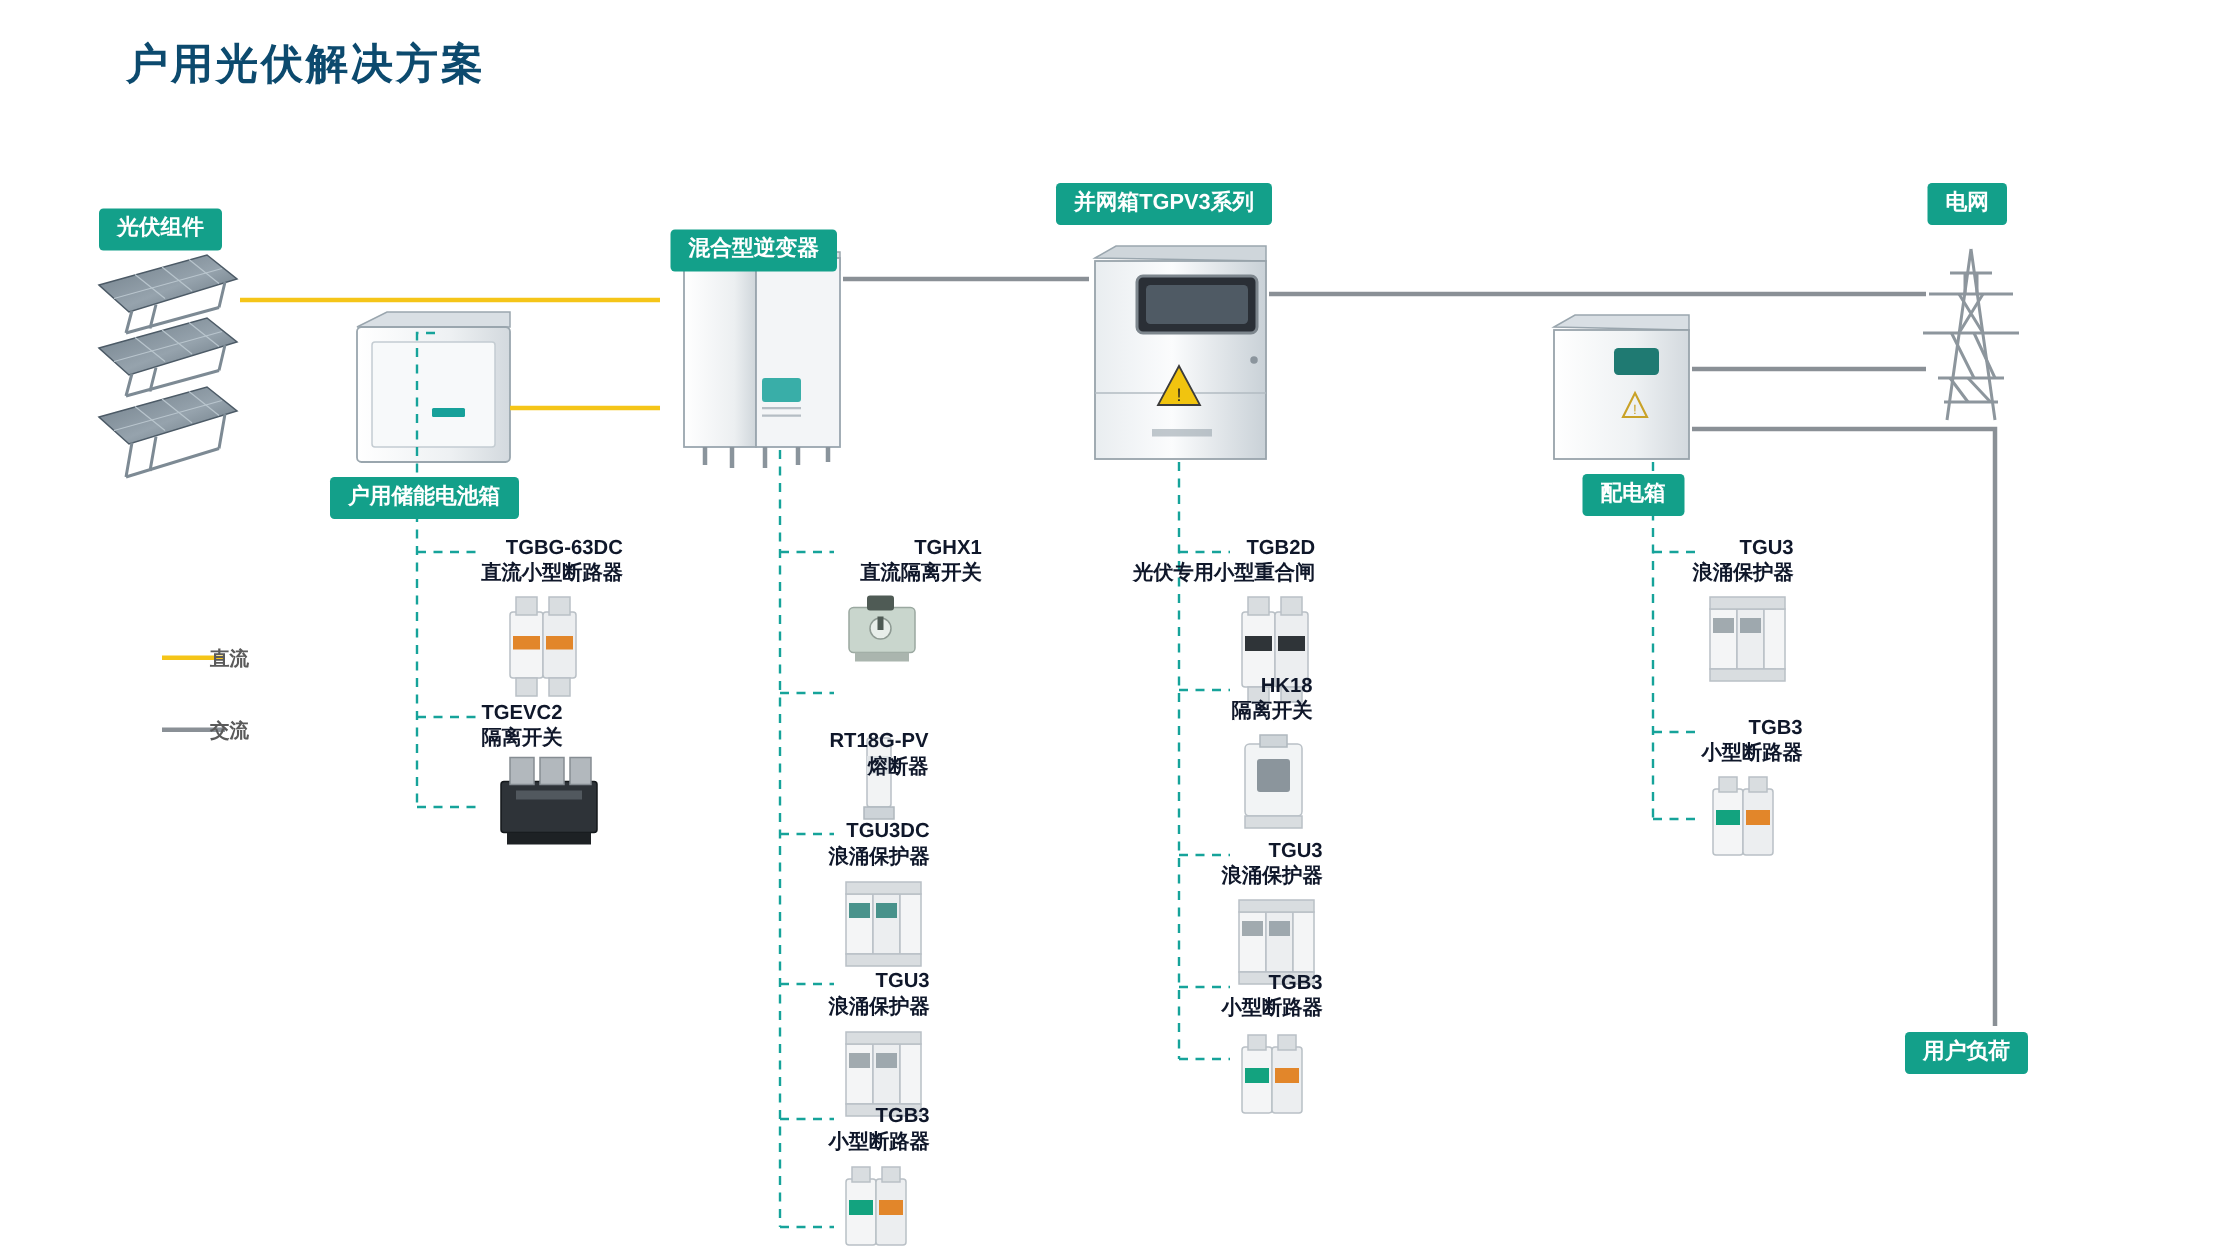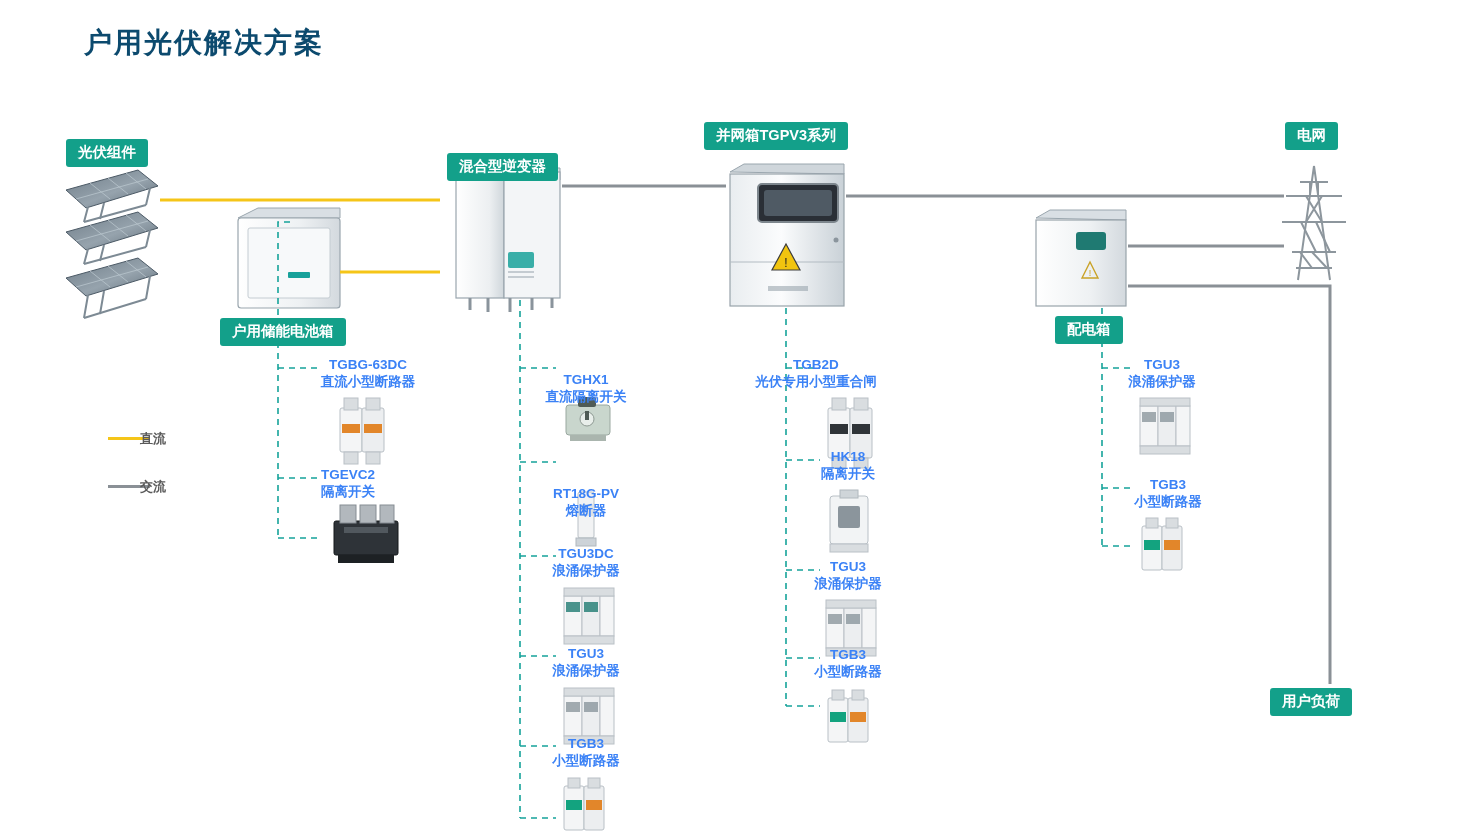--- a/index.html
+++ b/index.html
@@ -36,24 +36,24 @@
     font-size: 14.5px;
     font-weight: bold;
     padding: 6px 12px 7px 12px;
     border-radius: 3px;
     white-space: nowrap;
     line-height: 1;
   }
   
   .cap {
     position: absolute;
-    color: #3b82f6;
+    color: #0f172a;
     font-size: 13.5px;
     font-weight: bold;
-    text-align: center;
+    text-align: right;
     line-height: 17px;
     white-space: nowrap;
     transform: translateX(-50%);
   }
   
   .legend-line {
     position: absolute;
     height: 3px;
   }
   .legend-text {
@@ -358,21 +358,21 @@
 
   <div class="cap" style="left:368px; top:356px;">
     <span>TGBG-63DC</span><br>
     <span>直流小型断路器</span>
   </div>
   <div class="cap" style="left:348px; top:466px;">
     <span>TGEVC2</span><br>
     <span>隔离开关</span>
   </div>
 
-  <div class="cap" style="left:586px; top:356px;margin-top:15px;">
+  <div class="cap" style="left:614px; top:356px;">
     <span>TGHX1</span><br>
     <span>直流隔离开关</span>
   </div>
   <div class="cap" style="left:586px; top:451px;margin-top:34px;">
     <span>RT18G-PV</span><br>
     <span>熔断器</span>
   </div>
   <div class="cap" style="left:586px; top:545px;">
     <span>TGU3DC</span><br>
     <span>浪涌保护器</span>

